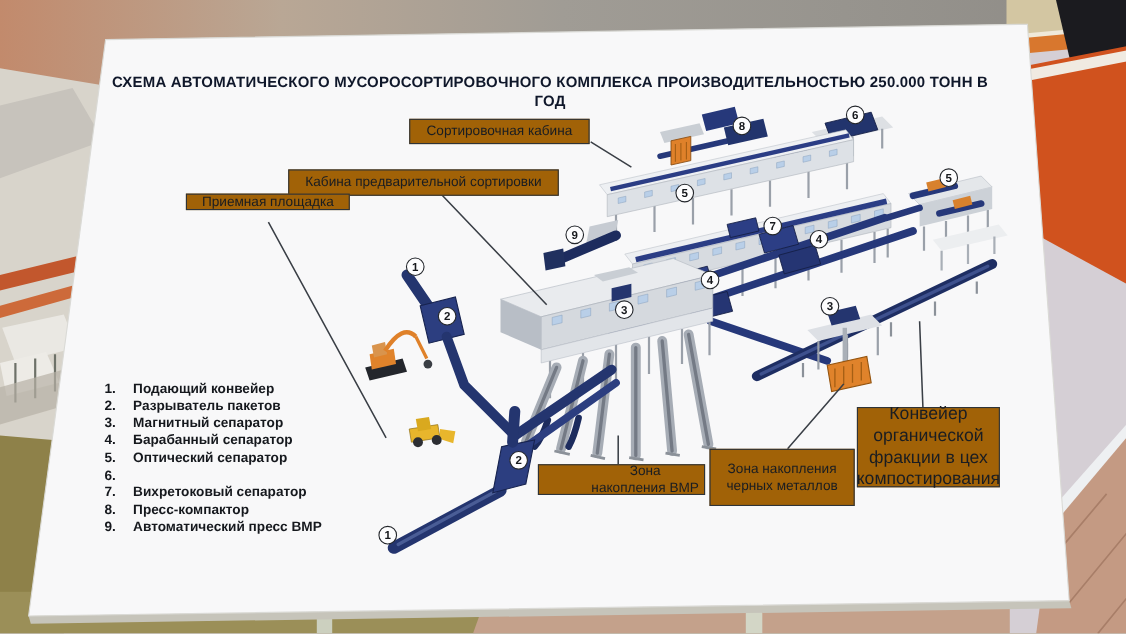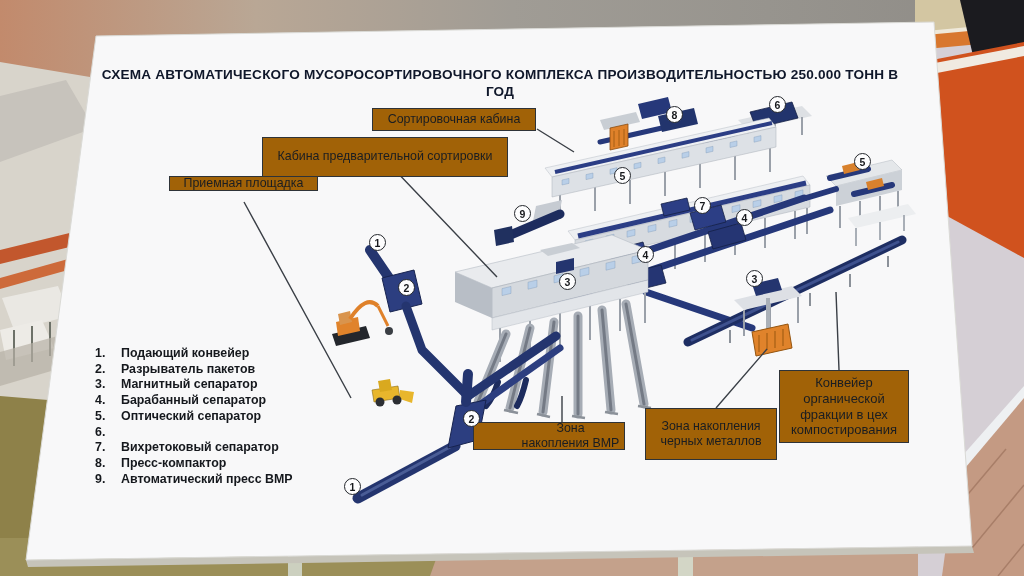--- a/index.html
+++ b/index.html
@@ -8,25 +8,25 @@
   #scene{position:absolute;left:0;top:0;width:1024px;height:576px;}
 
   .title{position:absolute;left:100px;top:67px;width:800px;text-align:center;
          font-size:13.6px;font-weight:700;letter-spacing:.2px;color:#0f172a;line-height:1.25;}
 
   .lblbox{position:absolute;border:1.5px solid #2e3338;background:#a16207;
           font-size:12.4px;font-weight:400;line-height:1.22;color:#1a1d22;
           display:flex;align-items:center;justify-content:center;text-align:center;
           box-sizing:border-box;padding:1px 4px;}
   #lbl-sorting{left:372px;top:108px;width:164px;height:23px;}
-  #lbl-presort{left:262px;top:137px;width:246px;height:40px;}
+  #lbl-presort{left:262px;top:154px;width:246px;height:24px;}
   #lbl-receiving{left:169px;top:176px;width:149px;height:15px;}
-  #lbl-vmr{left:473px;top:422px;width:152px;height:28px;padding-left:47px;}
+  #lbl-vmr{left:489px;top:422px;width:152px;height:28px;padding-left:47px;}
   #lbl-ferrous{left:645px;top:408px;width:132px;height:52px;}
-  #lbl-organic{left:779px;top:370px;width:130px;height:73px;font-size:13px;}
+  #lbl-organic{left:779px;top:370px;width:130px;height:73px;font-size:16px;}
 
   .equip{position:absolute;left:95px;top:346px;color:#15181d;}
   .equip-head{font-size:13.2px;font-weight:700;margin-bottom:5px;}
   .equip-row{display:flex;font-size:12.4px;font-weight:700;line-height:15.7px;}
   .equip-num{width:26px;flex:0 0 26px;}
 
   .marker{position:absolute;width:17px;height:17px;border-radius:50%;
           background:#fdfdfe;border:1.7px solid #24272c;color:#17191d;
           font-size:10.5px;font-weight:700;display:flex;align-items:center;
           justify-content:center;box-sizing:border-box;}

